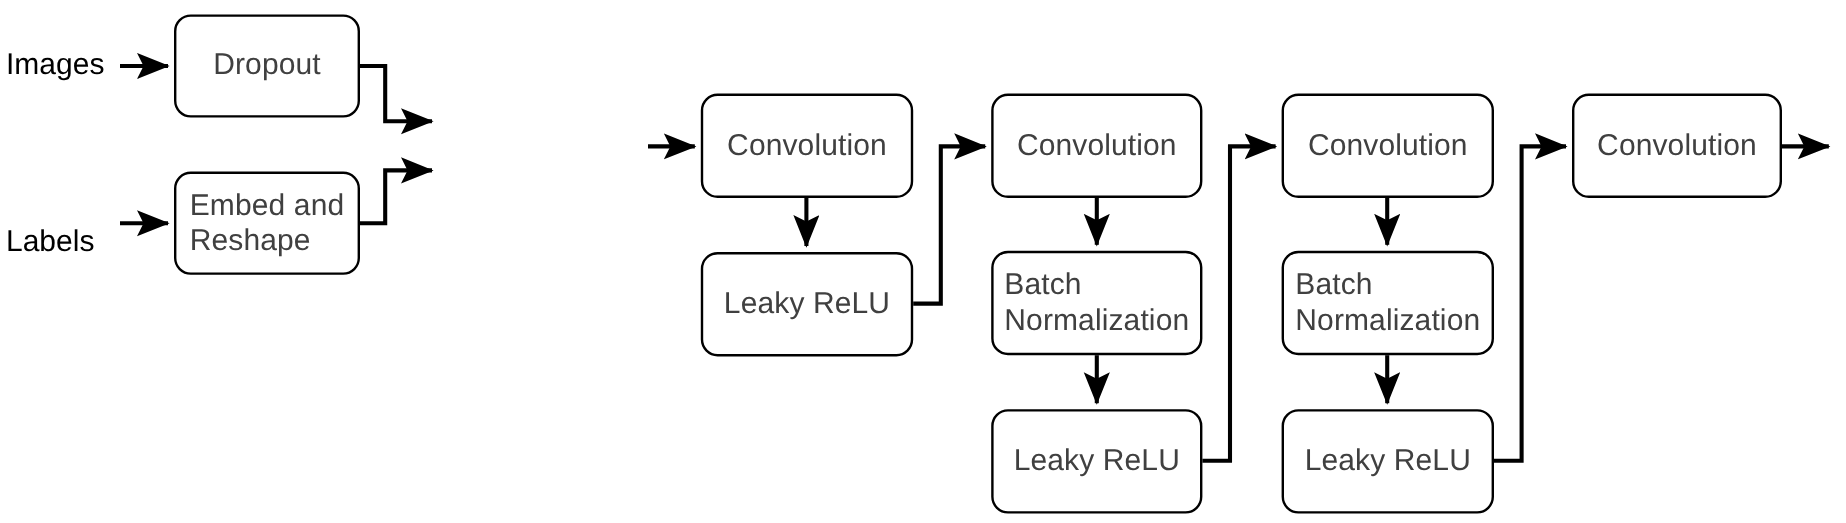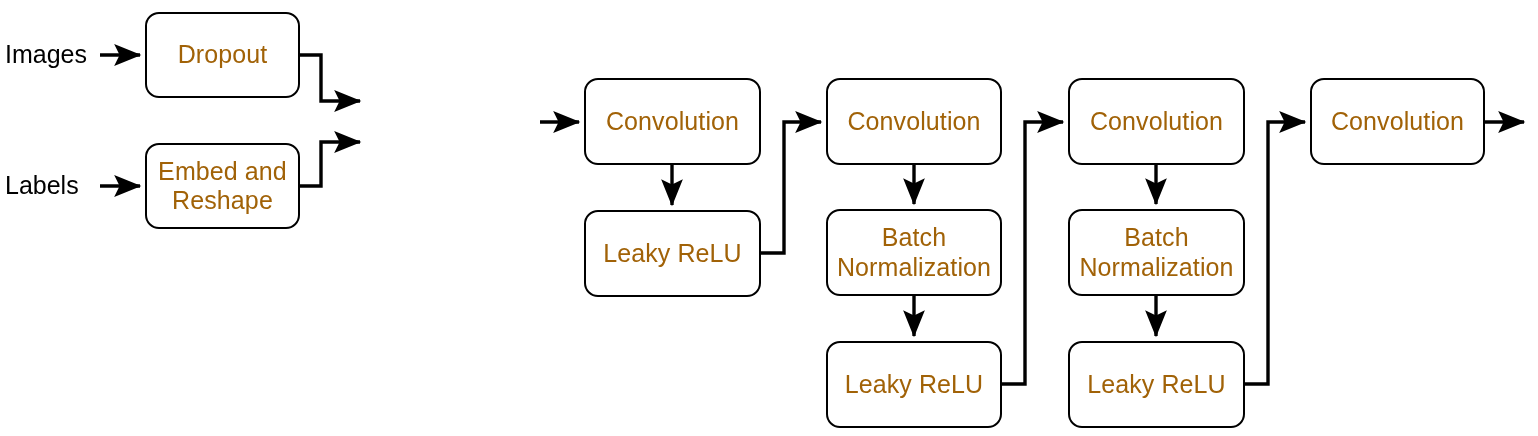--- a/index.html
+++ b/index.html
@@ -25,22 +25,22 @@
   }
   .node {
     position: absolute;
     box-sizing: border-box;
     border: 2.6px solid #000000;
     border-radius: 14px;
     background: #ffffff;
     display: flex;
     align-items: center;
     justify-content: center;
-    text-align: center;
-    color: #a16207;
+    text-align: left;
+    color: #404040;
     font-size: 25px;
     line-height: 1.18;
     letter-spacing: 0.1px;
     z-index: 2;
   }
   .io-label {
     position: absolute;
     color: #000000;
     font-size: 25px;
     line-height: 1;
@@ -85,21 +85,21 @@
 
       <path d="M1156,296 L1156,336" marker-end="url(#ah)"></path>
 
       <path d="M1245,384 L1268,384 L1268,122 L1305,122" marker-end="url(#ah)"></path>
 
       <path d="M1485,122 L1524,122" marker-end="url(#ah)"></path>
     </g>
   </svg>
 
   <div class="io-label" style="left:5px; top:42px;">Images</div>
-  <div class="io-label" style="left:5px; top:173px;">Labels</div>
+  <div class="io-label" style="left:5px; top:189px;">Labels</div>
 
   <div class="node" style="left:145px; top:12px; width:155px; height:86px;">Dropout</div>
 
   <div class="node" style="left:145px; top:143px; width:155px; height:86px; white-space:pre-line;">Embed and
 Reshape</div>
 
 
   <div class="node" style="left:584px; top:78px; width:177px; height:87px;">Convolution</div>
 
   <div class="node" style="left:584px; top:210px; width:177px; height:87px;">Leaky ReLU</div>

